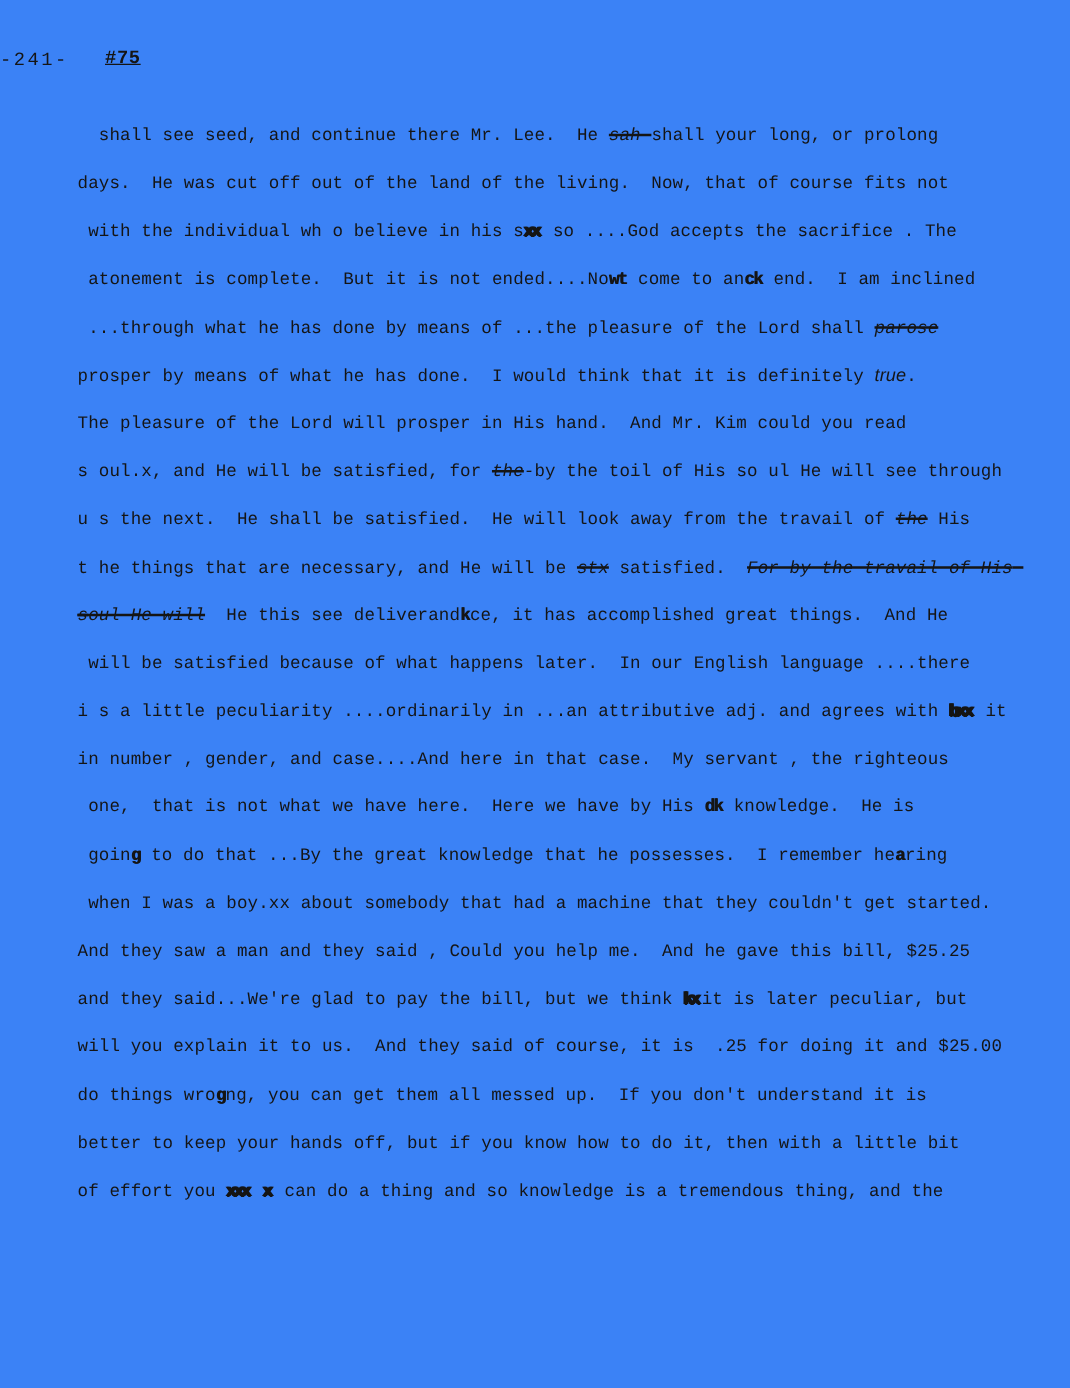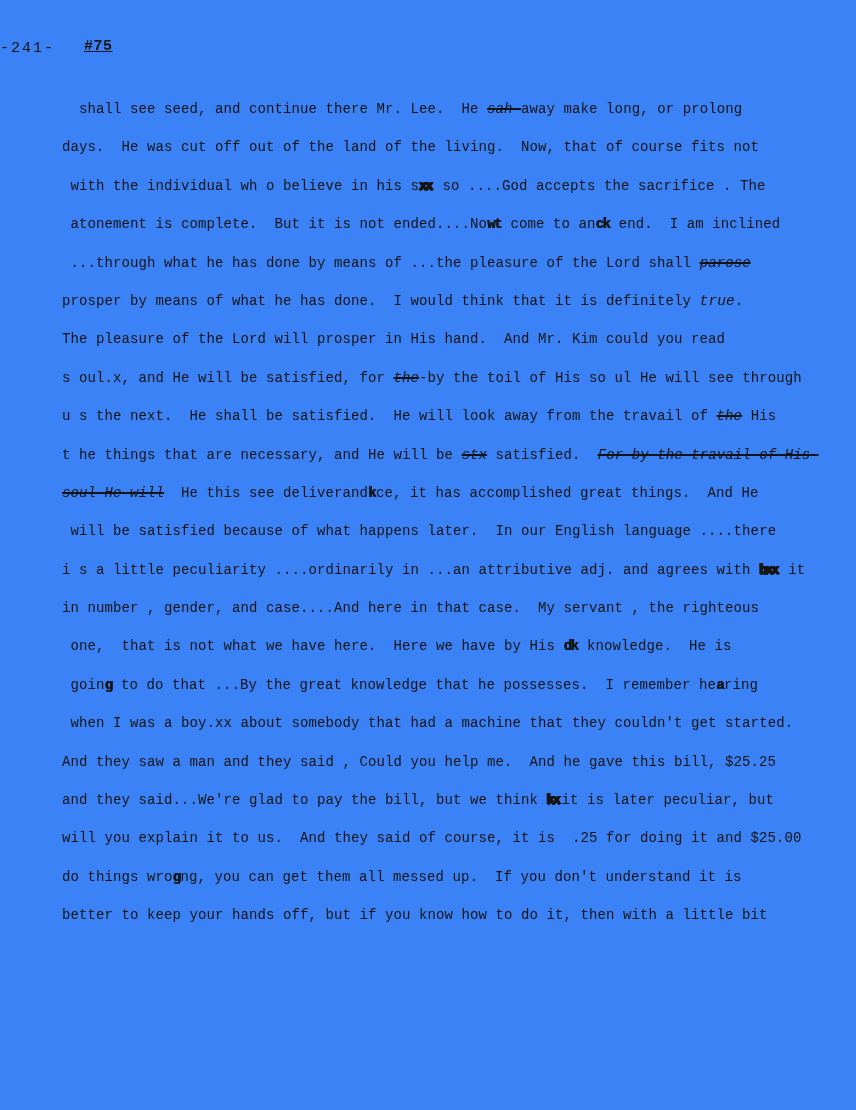--- a/index.html
+++ b/index.html
@@ -38,21 +38,21 @@
   }
   .line {
     white-space: pre-wrap;
     font-size: 14px;
     line-height: 38.4px;
     height: 38.4px;
     letter-spacing: 0.1px;
   }
   .seg-plain { }
   .seg-strike { text-decoration: line-through; text-decoration-thickness: 1.5px; font-style: italic; }
-  .seg-italic { font-style: italic; font-family: Liberation Mono, monospace; font-size: 14.5px; }
+  .seg-italic { font-style: italic; font-family: Liberation Sans, sans-serif; font-size: 14.5px; }
   .seg-blot {
     font-weight: bold;
     letter-spacing: -2.5px;
     margin-right: 3px;
     text-shadow: 1px 0 currentColor, -1px 0 currentColor, 0 0.7px currentColor;
     margin-top: 28px;
   }
   .seg-ov {
     font-weight: bold;
     letter-spacing: -1.5px;
@@ -60,21 +60,21 @@
     text-shadow: 0.6px 0 currentColor;
   }
 </style>
 </head>
 <body>
 
 <div class="page">
   <div class="doc-number">#75</div>
   <div class="page-number">-241-</div>
   <div class="body-text">
-      <div class="line"><span class="seg-plain">  shall see seed, and continue there Mr. Lee.  He </span><span class="seg-strike">sah-</span><span class="seg-plain">away make long, or prolong</span></div>
+      <div class="line"><span class="seg-plain">  shall see seed, and continue there Mr. Lee.  He </span><span class="seg-strike">sah-</span><span class="seg-plain">shall your long, or prolong</span></div>
       <div class="line"><span class="seg-plain">days.  He was cut off out of the land of the living.  Now, that of course fits not</span></div>
       <div class="line"><span class="seg-plain"> with the individual wh o believe in his s</span><span class="seg-blot">xx</span><span class="seg-plain"> so ....God accepts the sacrifice . The</span></div>
       <div class="line"><span class="seg-plain"> atonement is complete.  But it is not ended....No</span><span class="seg-ov">wt</span><span class="seg-plain"> come to an</span><span class="seg-ov">ck</span><span class="seg-plain"> end.  I am inclined</span></div>
       <div class="line"><span class="seg-plain"> ...through what he has done by means of ...the pleasure of the Lord shall </span><span class="seg-strike">parose</span></div>
       <div class="line"><span class="seg-plain">prosper by means of what he has done.  I would think that it is definitely </span><span class="seg-italic">true</span><span class="seg-plain">.</span></div>
       <div class="line"><span class="seg-plain">The pleasure of the Lord will prosper in His hand.  And Mr. Kim could you read</span></div>
       <div class="line"><span class="seg-plain">s oul.x, and He will be satisfied, for </span><span class="seg-strike">the</span><span class="seg-plain">-by the toil of His so ul He will see through</span></div>
       <div class="line"><span class="seg-plain">u s the next.  He shall be satisfied.  He will look away from the travail of </span><span class="seg-strike">the</span><span class="seg-plain"> His</span></div>
       <div class="line"><span class="seg-plain">t he things that are necessary, and He will be </span><span class="seg-strike">stx</span><span class="seg-plain"> satisfied.  </span><span class="seg-strike">For by the travail of His -</span></div>
       <div class="line"><span class="seg-strike">soul He will</span><span class="seg-plain">  He this see deliverand</span><span class="seg-ov">k</span><span class="seg-plain">ce, it has accomplished great things.  And He</span></div>
@@ -82,14 +82,15 @@
       <div class="line"><span class="seg-plain">i s a little peculiarity ....ordinarily in ...an attributive adj. and agrees with </span><span class="seg-blot">bxx</span><span class="seg-plain"> it</span></div>
       <div class="line"><span class="seg-plain">in number , gender, and case....And here in that case.  My servant , the righteous</span></div>
       <div class="line"><span class="seg-plain"> one,  that is not what we have here.  Here we have by His </span><span class="seg-ov">dk</span><span class="seg-plain"> knowledge.  He is</span></div>
       <div class="line"><span class="seg-plain"> goin</span><span class="seg-ov">g</span><span class="seg-plain"> to do that ...By the great knowledge that he possesses.  I remember he</span><span class="seg-ov">a</span><span class="seg-plain">ring</span></div>
       <div class="line"><span class="seg-plain"> when I was a boy.xx about somebody that had a machine that they couldn't get started.</span></div>
       <div class="line"><span class="seg-plain">And they saw a man and they said , Could you help me.  And he gave this bill, $25.25</span></div>
       <div class="line"><span class="seg-plain">and they said...We're glad to pay the bill, but we think </span><span class="seg-blot">kx</span><span class="seg-plain">it is later peculiar, but</span></div>
       <div class="line"><span class="seg-plain">will you explain it to us.  And they said of course, it is  .25 for doing it and $25.00</span></div>
       <div class="line"><span class="seg-plain">do things wro</span><span class="seg-ov">g</span><span class="seg-plain">ng, you can get them all messed up.  If you don't understand it is</span></div>
       <div class="line"><span class="seg-plain">better to keep your hands off, but if you know how to do it, then with a little bit</span></div>
+      <div class="line"><span class="seg-plain">of effort you </span><span class="seg-blot">xxx</span><span class="seg-plain"> </span><span class="seg-blot">x</span><span class="seg-plain"> can do a thing and so knowledge is a tremendous thing, and the</span></div>
     </div>
 </div>
 
 </body></html>

